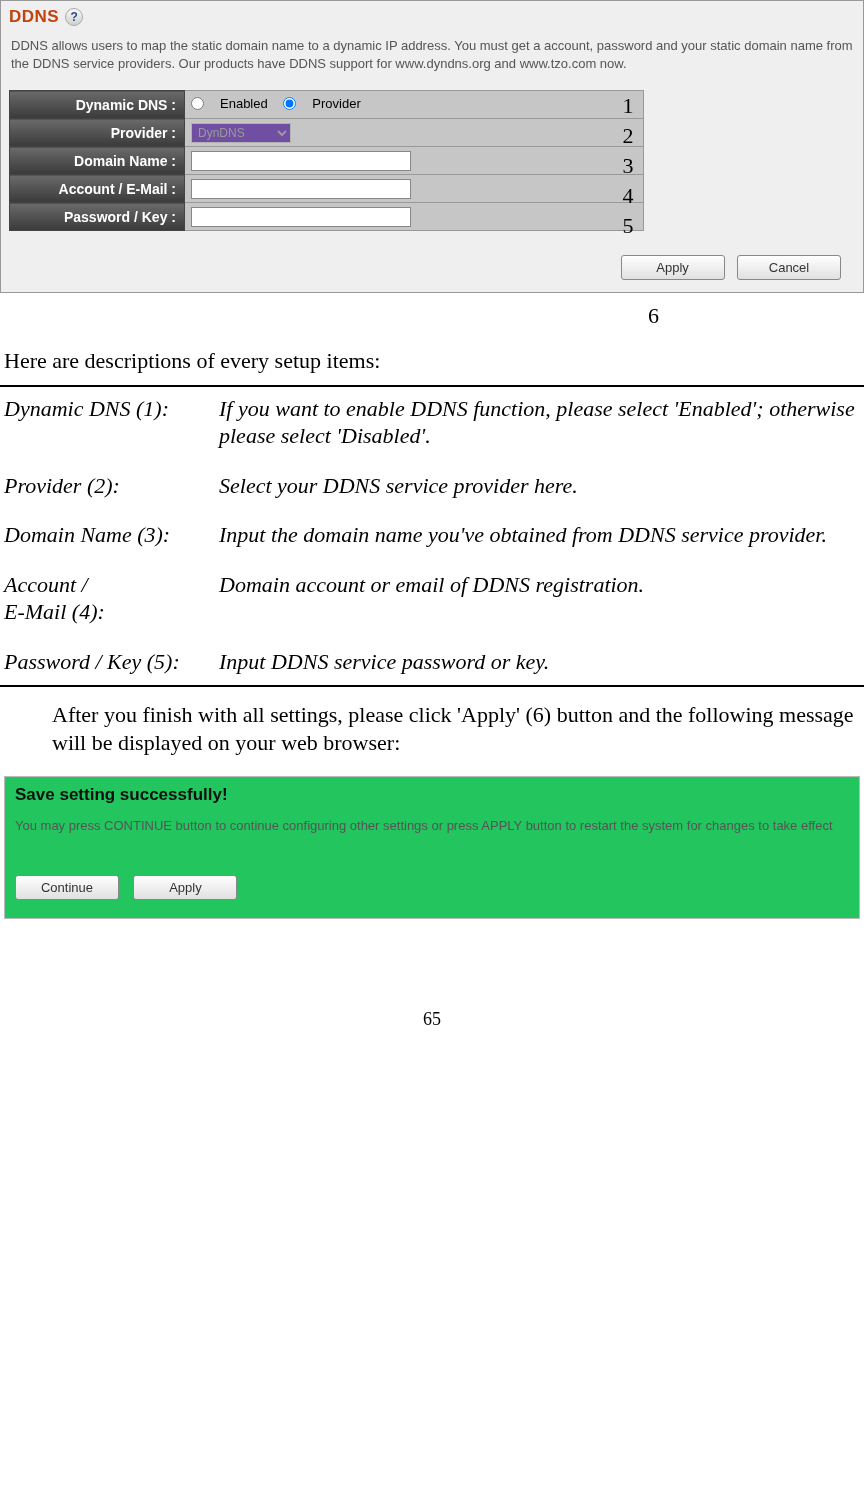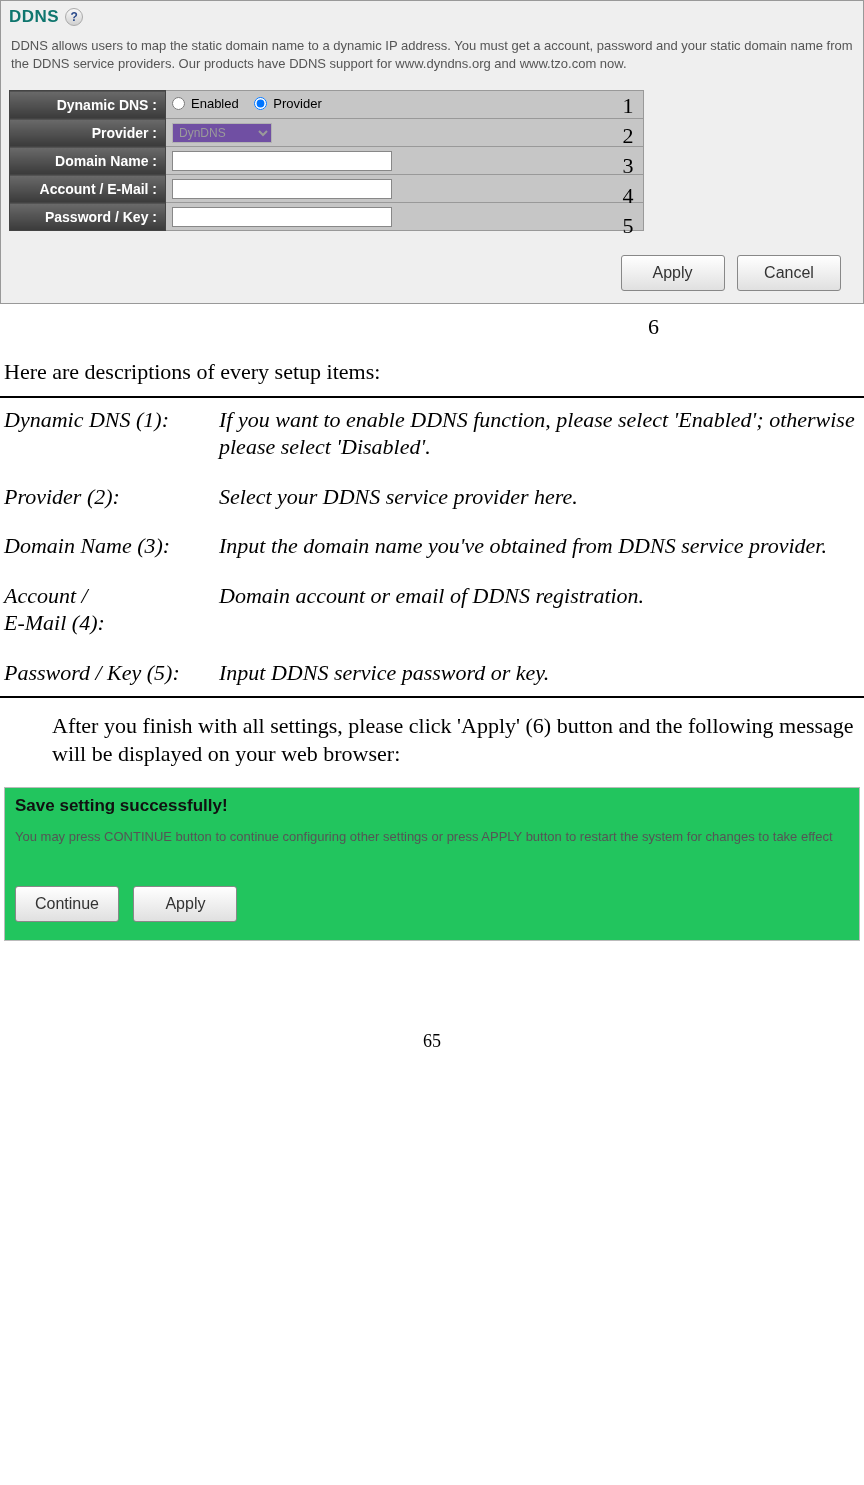--- a/index.html
+++ b/index.html
@@ -17,21 +17,21 @@
 }
 .panel-title-bar {
   display: flex;
   align-items: center;
   gap: 6px;
   padding: 4px 6px;
 }
 .panel-title {
   font-size: 17px;
   font-weight: bold;
-  color: #0f766e;
+  color: #c2410c;
   letter-spacing: 0.5px;
 }
 .help-icon {
   width: 18px;
   height: 18px;
   border-radius: 50%;
   background: linear-gradient(#f8f8f8,#d0d0d0);
   border: 1px solid #aaa;
   display: inline-flex;
   align-items: center;
@@ -52,32 +52,32 @@
   margin: 0 0 0 6px;
   position: relative;
 }
 .form-table td.label-cell {
   background: linear-gradient(#6a6a6a,#3a3a3a);
   color: #fff;
   font-weight: bold;
   font-size: 14px;
   text-align: right;
   padding: 4px 8px;
-  width: 156px;
+  width: 175px;
   border: 1px solid #444;
 }
 .form-table td.input-cell {
   background: #c6c6c6;
   padding: 3px 6px;
   border: 1px solid #999;
   height: 28px;
   vertical-align: middle;
   font-size: 13px;
 }
-.radio-wrap { display: inline-flex; align-items: center; gap: 3px; margin-right: 12px; }
+.radio-wrap { display: inline-flex; align-items: center; gap: 13px; margin-right: 12px; }
 .radio-wrap input { margin: 0 3px 0 0; }
 select.disabled-select {
   font-size: 12px;
   color: #888;
   background: #4c1d95;
   border: 1px solid #aaa;
   padding: 1px 2px;
   width: 100px;
 }
 .text-input {
@@ -94,25 +94,25 @@
   font-size: 22px;
   font-family: "Times New Roman", serif;
 }
 .button-row {
   text-align: right;
   padding: 24px 20px 4px 0;
 }
 .ui-btn {
   display: inline-block;
   width: 104px;
-  height: 36px;
+  height: 25px;
   background: linear-gradient(#ffffff,#e0e0e0);
   border: 1px solid #888;
   border-radius: 3px;
-  font-size: 16px;
+  font-size: 13px;
   color: #333;
   cursor: pointer;
   margin-left: 8px;
 }
 .annot-6 {
   text-align: right;
   padding-right: 205px;
   font-size: 22px;
   font-family: "Times New Roman", serif;
   margin-bottom: 18px;

